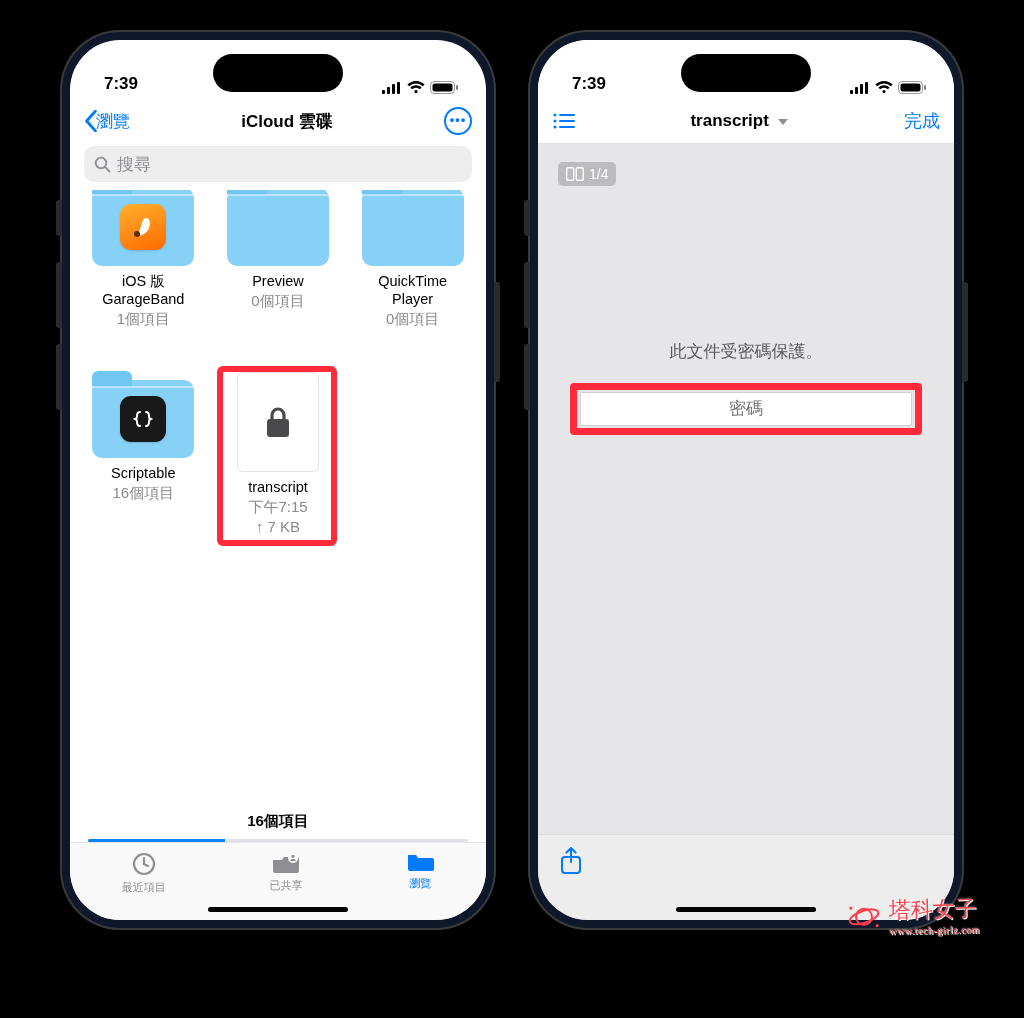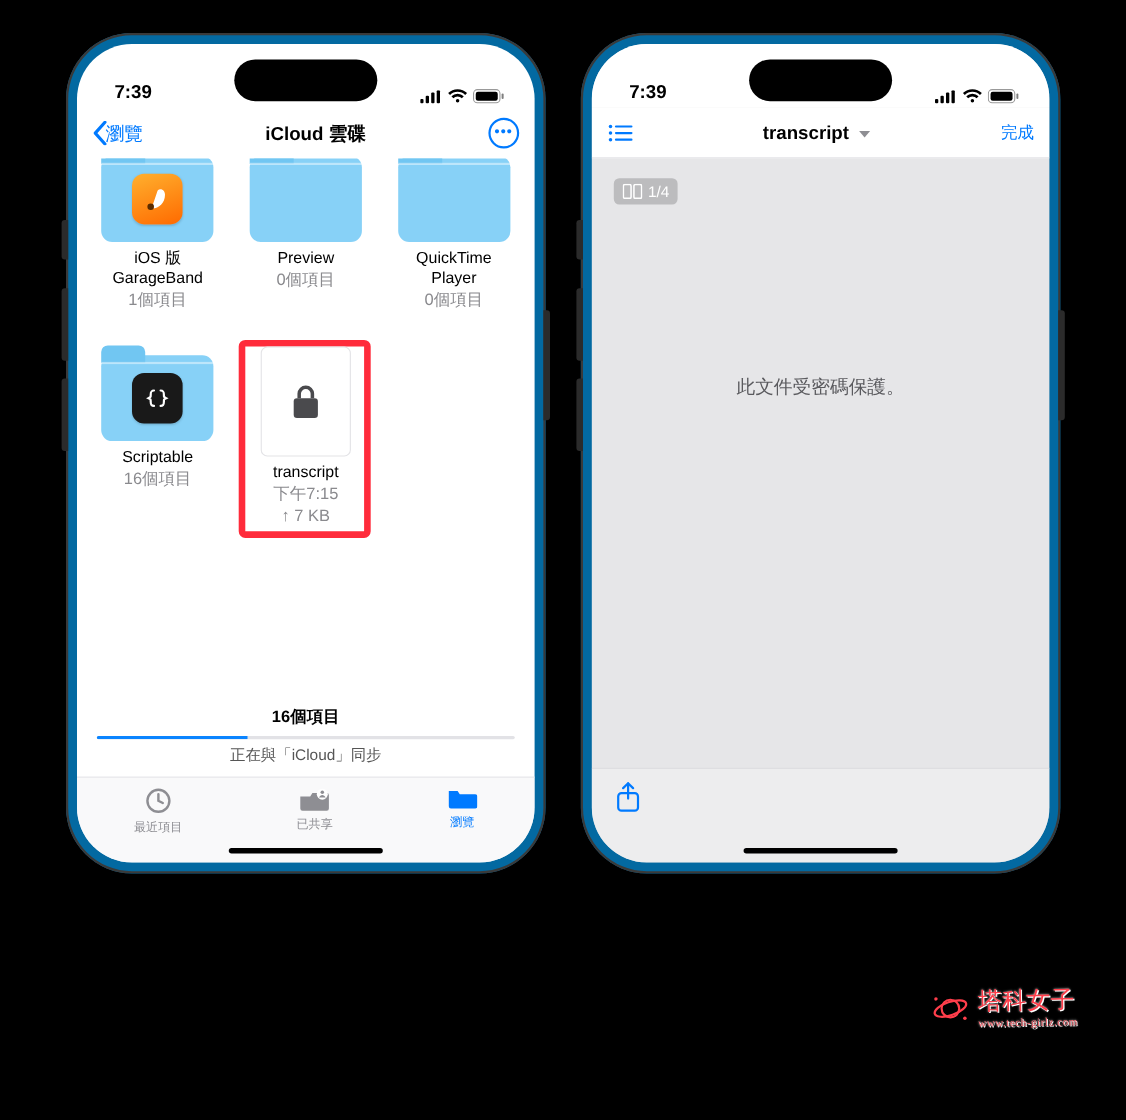--- a/index.html
+++ b/index.html
@@ -7,22 +7,22 @@
     background: #000;
     width: 1024px;
     height: 1018px;
     font-family: -apple-system, "SF Pro Text", "Helvetica Neue", Arial, sans-serif;
     position: relative;
     overflow: hidden;
   }
   .phones { display: flex; gap: 32px; justify-content: center; padding-top: 30px; }
   .phone-frame {
     width: 436px;
-    height: 764px;
-    background: #0369a1;
+    height: 900px;
+    background: #0f172a;
     border-radius: 60px;
     padding: 10px;
     position: relative;
     box-shadow: inset 0 0 0 2px #3a3a3a;
   }
   
   .btn-l1 { position:absolute; left:-4px; top:170px; width:6px; height:36px; background:#2b2b2b; border-radius:3px 0 0 3px; }
   .btn-l2 { position:absolute; left:-4px; top:232px; width:6px; height:66px; background:#2b2b2b; border-radius:3px 0 0 3px; }
   .btn-l3 { position:absolute; left:-4px; top:314px; width:6px; height:66px; background:#2b2b2b; border-radius:3px 0 0 3px; }
   .btn-r  { position:absolute; right:-4px; top:252px; width:6px; height:100px; background:#2b2b2b; border-radius:0 3px 3px 0; }
@@ -63,21 +63,21 @@
 
   
   .search-wrap { padding: 2px 14px 8px; }
   .search {
     background:#eeeeef; border-radius:10px; height:36px; display:flex; align-items:center;
     padding:0 10px; color:#8e8e93; font-size:17px; gap:6px;
   }
 
   
   .grid-area { flex:1; overflow:hidden; padding: 0 6px; }
-  .grid { display:grid; grid-template-columns: repeat(3, 1fr); gap: 5px 0; }
+  .grid { display:grid; grid-template-columns: repeat(3, 1fr); gap: 16px 0; }
   .item { display:flex; flex-direction:column; align-items:center; padding: 6px 4px 10px; text-align:center; position:relative; }
   .item .name { font-size:14.5px; color:#000; margin-top:6px; line-height:1.25; }
   .item .meta { font-size:15px; color:#8a8a8e; line-height:1.35; margin-top:1px; }
   .folder {
     width:102px; height:78px; background:#87d1f7; border-radius:10px;
     position:relative; display:flex; align-items:center; justify-content:center;
   }
   .folder::before{
     content:""; position:absolute; top:-9px; left:0; width:40px; height:16px;
     background:#71c6f2; border-radius:6px 6px 0 0;
@@ -201,20 +201,29 @@
           <span>瀏覽</span>
         </div>
         <div class="title">iCloud 雲碟</div>
         <div class="right">
           <div class="more-circle">
               <span>•••</span>
             </div>
         </div>
       </div>
 
+      <div class="search-wrap">
+        <div class="search">
+          <svg width="17" height="17" viewBox="0 0 17 17">
+              <circle cx="7" cy="7" r="5.3" stroke="#8e8e93" stroke-width="1.8" fill="none"></circle>
+              <line x1="11.2" y1="11.2" x2="15.5" y2="15.5" stroke="#8e8e93" stroke-width="1.8" stroke-linecap="round"></line>
+            </svg>
+          <span>搜尋</span>
+        </div>
+      </div>
 
       <div class="grid-area">
         <div class="grid">
 
           <div class="item" style="margin-top:-8px">
             <div class="folder">
                 <div class="folder-crease"></div>
               <div class="app-tile app-gb">
                 <svg width="30" height="30" viewBox="0 0 30 30">
                     <path d="M8 23c6 2 14-3 14-12 0-3-2-5-4-5-2.4 0-3 2-3 2l-4 12" fill="#fff"></path>
@@ -272,21 +281,20 @@
 ↑ 7 KB</div>
           </div>
 
         </div>
       </div>
 
       <div class="footer1">16個項目</div>
       <div class="progress">
           <div class="bar"></div>
         </div>
-      <div class="sync">正在與「iCloud」同步</div>
 
       <div class="tabbar">
         <div class="tab">
           <svg width="26" height="26" viewBox="0 0 26 26">
               <circle cx="13" cy="13" r="10" fill="none" stroke="#8e8e93" stroke-width="2.2"></circle>
               <path d="M13 7v6l4 2" stroke="#8e8e93" stroke-width="2.2" fill="none" stroke-linecap="round"></path>
             </svg>
           <span>最近項目</span>
         </div>
         <div class="tab">
@@ -346,33 +354,37 @@
             <circle cx="3" cy="9" r="1.6" fill="#007aff"></circle>
               <rect x="7" y="8" width="16" height="2" rx="1" fill="#007aff"></rect>
             <circle cx="3" cy="15" r="1.6" fill="#007aff"></circle>
               <rect x="7" y="14" width="16" height="2" rx="1" fill="#007aff"></rect>
           </svg>
         </div>
         <div class="title">
           <span>transcript</span>
           <span class="chev-down"></span>
         </div>
-        <div class="right" style="font-size:15px">完成</div>
+        <div class="right" style="font-size:18px">完成</div>
       </div>
 
       <div class="page-chip">
         <svg width="18" height="14" viewBox="0 0 18 14">
             <rect x="0.7" y="0.7" width="7" height="12.6" rx="1.3" fill="none" stroke="#fff" stroke-width="1.4"></rect>
             <rect x="10.3" y="0.7" width="7" height="12.6" rx="1.3" fill="none" stroke="#fff" stroke-width="1.4"></rect>
           </svg>
         <span>1/4</span>
       </div>
 
       <div class="p2-center">此文件受密碼保護。</div>
 
+      <div class="pw-wrap">
+        <input class="pw-input" placeholder="密碼" style="">
+        <div class="pw-highlight"></div>
+      </div>
 
       <div class="bottom-bar2">
         <div>
           <svg width="22" height="28" viewBox="0 0 22 28">
             <path d="M11 1v14M11 1l-4.5 4.5M11 1l4.5 4.5" stroke="#007aff" stroke-width="2" fill="none" stroke-linecap="round" stroke-linejoin="round"></path>
             <rect x="2" y="10" width="18" height="16" rx="3" fill="none" stroke="#007aff" stroke-width="2"></rect>
           </svg>
         </div>
       </div>
 

